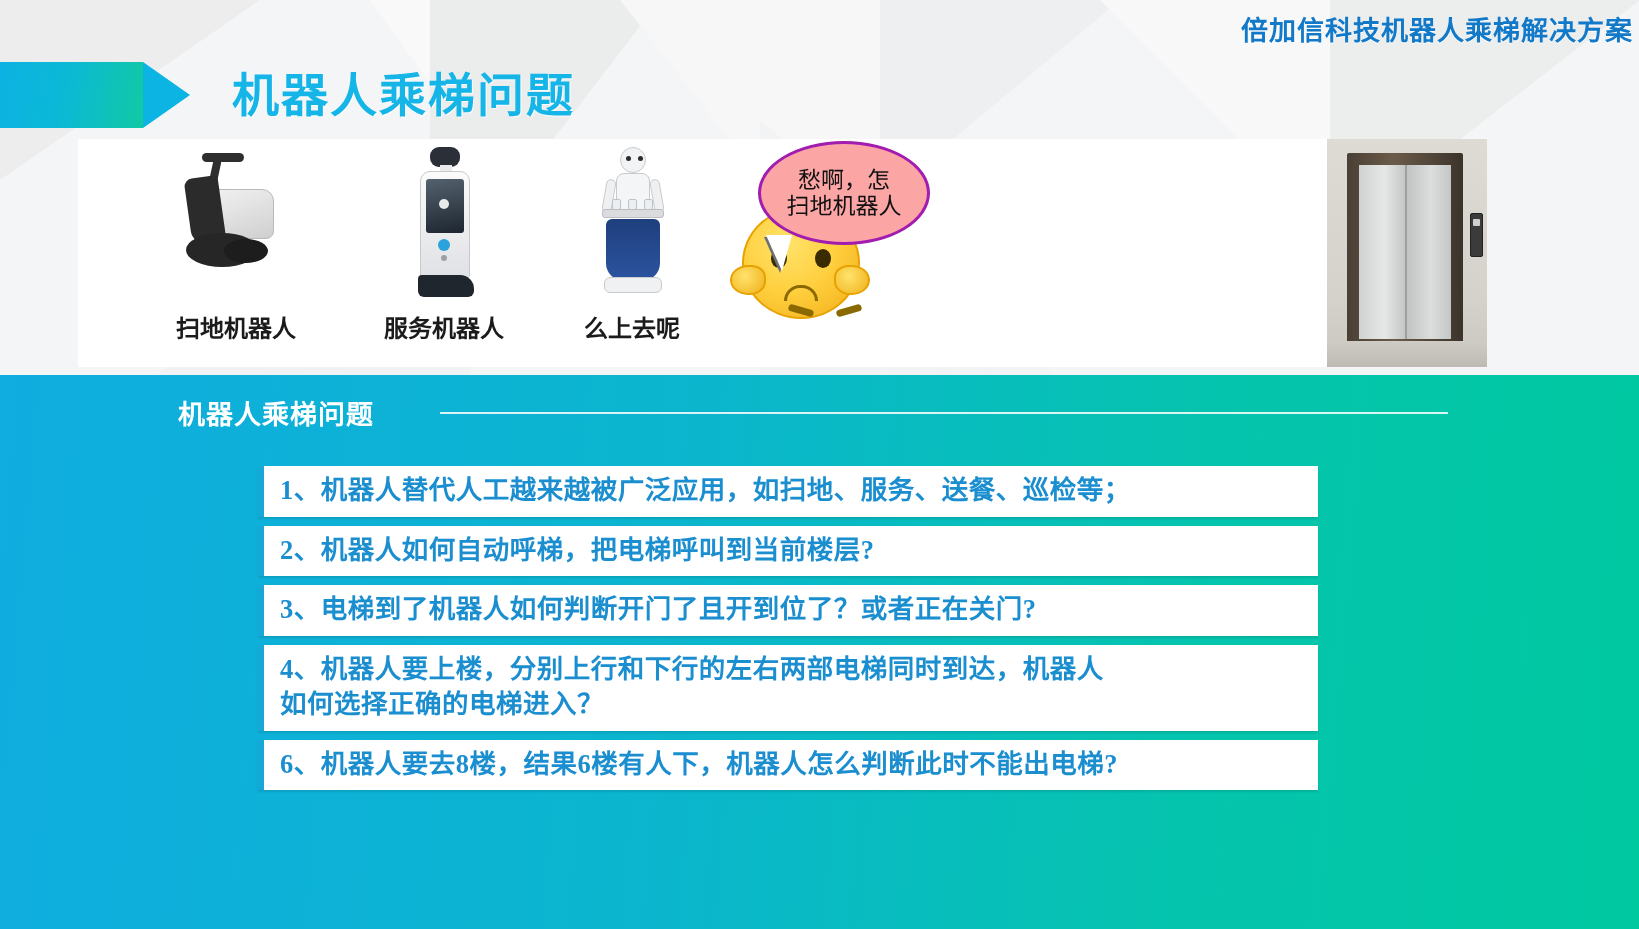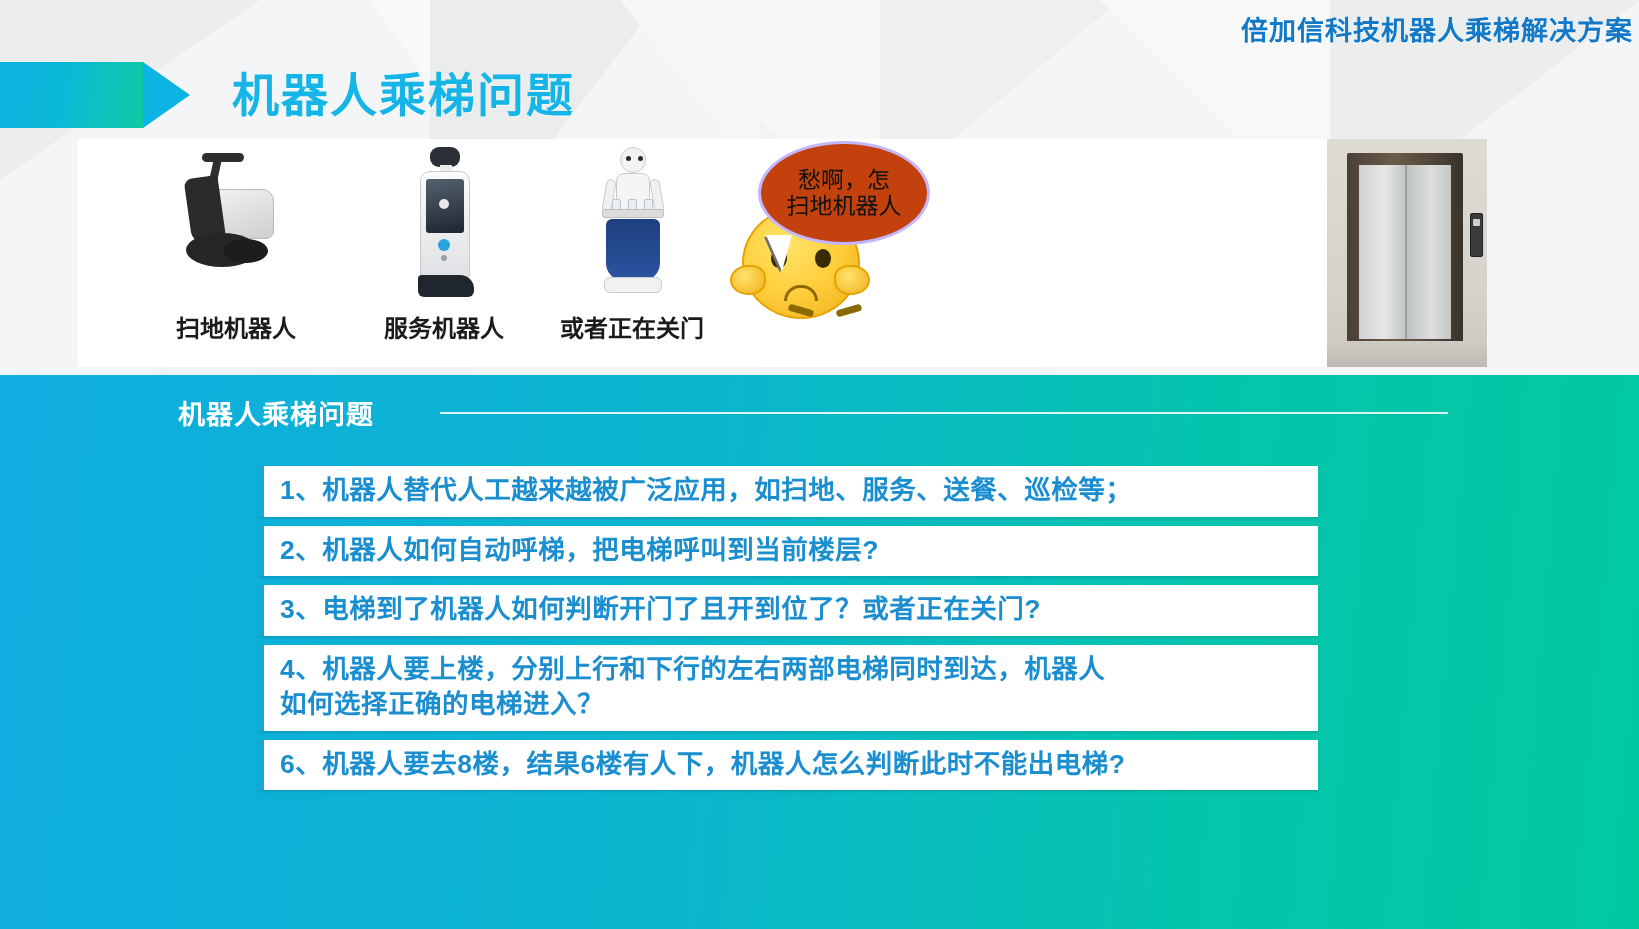--- a/index.html
+++ b/index.html
@@ -168,21 +168,21 @@
              border-radius:0 0 20px 20px; transform:rotate(180deg); }
   .em-hand-l{ position:absolute; left:8px; top:126px; width:36px; height:30px;
               background:radial-gradient(circle at 40% 35%,#ffe36b,#f0b01c);
               border:2px solid #e8a200; border-radius:50% 40% 45% 50%; }
   .em-hand-r{ position:absolute; left:112px; top:126px; width:36px; height:30px;
               background:radial-gradient(circle at 40% 35%,#ffe36b,#f0b01c);
               border:2px solid #e8a200; border-radius:40% 50% 50% 45%; }
 
   .bubble{
     position:absolute; left:36px; top:2px; width:172px; height:104px;
-    background:#c2410c; border:3px solid #c4b5fd; border-radius:50%;
+    background:#fca5a5; border:3px solid #a21caf; border-radius:50%;
     display:flex; align-items:center; justify-content:center;
   }
   .bubble-text{
     font-size:23px; line-height:1.15; color:#111; text-align:center;
     font-family:"DejaVu Sans","Liberation Sans",sans-serif; width:120px;
   }
   .bubble-tail{
     position:absolute; left:44px; top:96px; width:0; height:0;
     border-left:16px solid transparent; border-right:10px solid transparent;
     border-top:36px solid #fff; filter:drop-shadow(-2px 2px 0 #6f6f6f);
@@ -233,21 +233,21 @@
   .qlist{ position:absolute; left:258px; top:91px; width:1060px; }
   .qitem{
     position:relative; background:#ffffff;
     margin-bottom:9px; padding:7px 16px 8px 16px;
     border-left:6px solid #16a9d8;
     box-shadow:0 2px 2px rgba(0,0,0,.10);
   }
   .qtext{
     font-size:26.5px; font-weight:bold; color:#1b8ed0; line-height:1.34;
     letter-spacing:.5px;
-    font-family:Liberation Sans, sans-serif;
+    font-family:Liberation Serif, serif;
   }
 </style>
 </head>
 <body>
 
 <div class="slide">
 
   <div class="top-band">
     <div class="poly p1"></div>
     <div class="poly p2"></div>
@@ -305,21 +305,21 @@
         <div class="hm-tors"></div>
           <div class="hm-arm l"></div>
           <div class="hm-arm r"></div>
         <div class="hm-cup a"></div>
           <div class="hm-cup b"></div>
           <div class="hm-cup c"></div>
         <div class="hm-tray"></div>
           <div class="hm-skirt"></div>
           <div class="hm-base"></div>
       </div>
-      <div class="robot-label">或者正在关门</div>
+      <div class="robot-label">么上去呢</div>
     </div>
 
 
     <div class="emoji-wrap" style="margin-left:10px;">
       <div class="emoji">
         <div class="em-brow l"></div>
           <div class="em-brow r"></div>
       </div>
       <div class="em-eye l"></div>
         <div class="em-eye r"></div>

